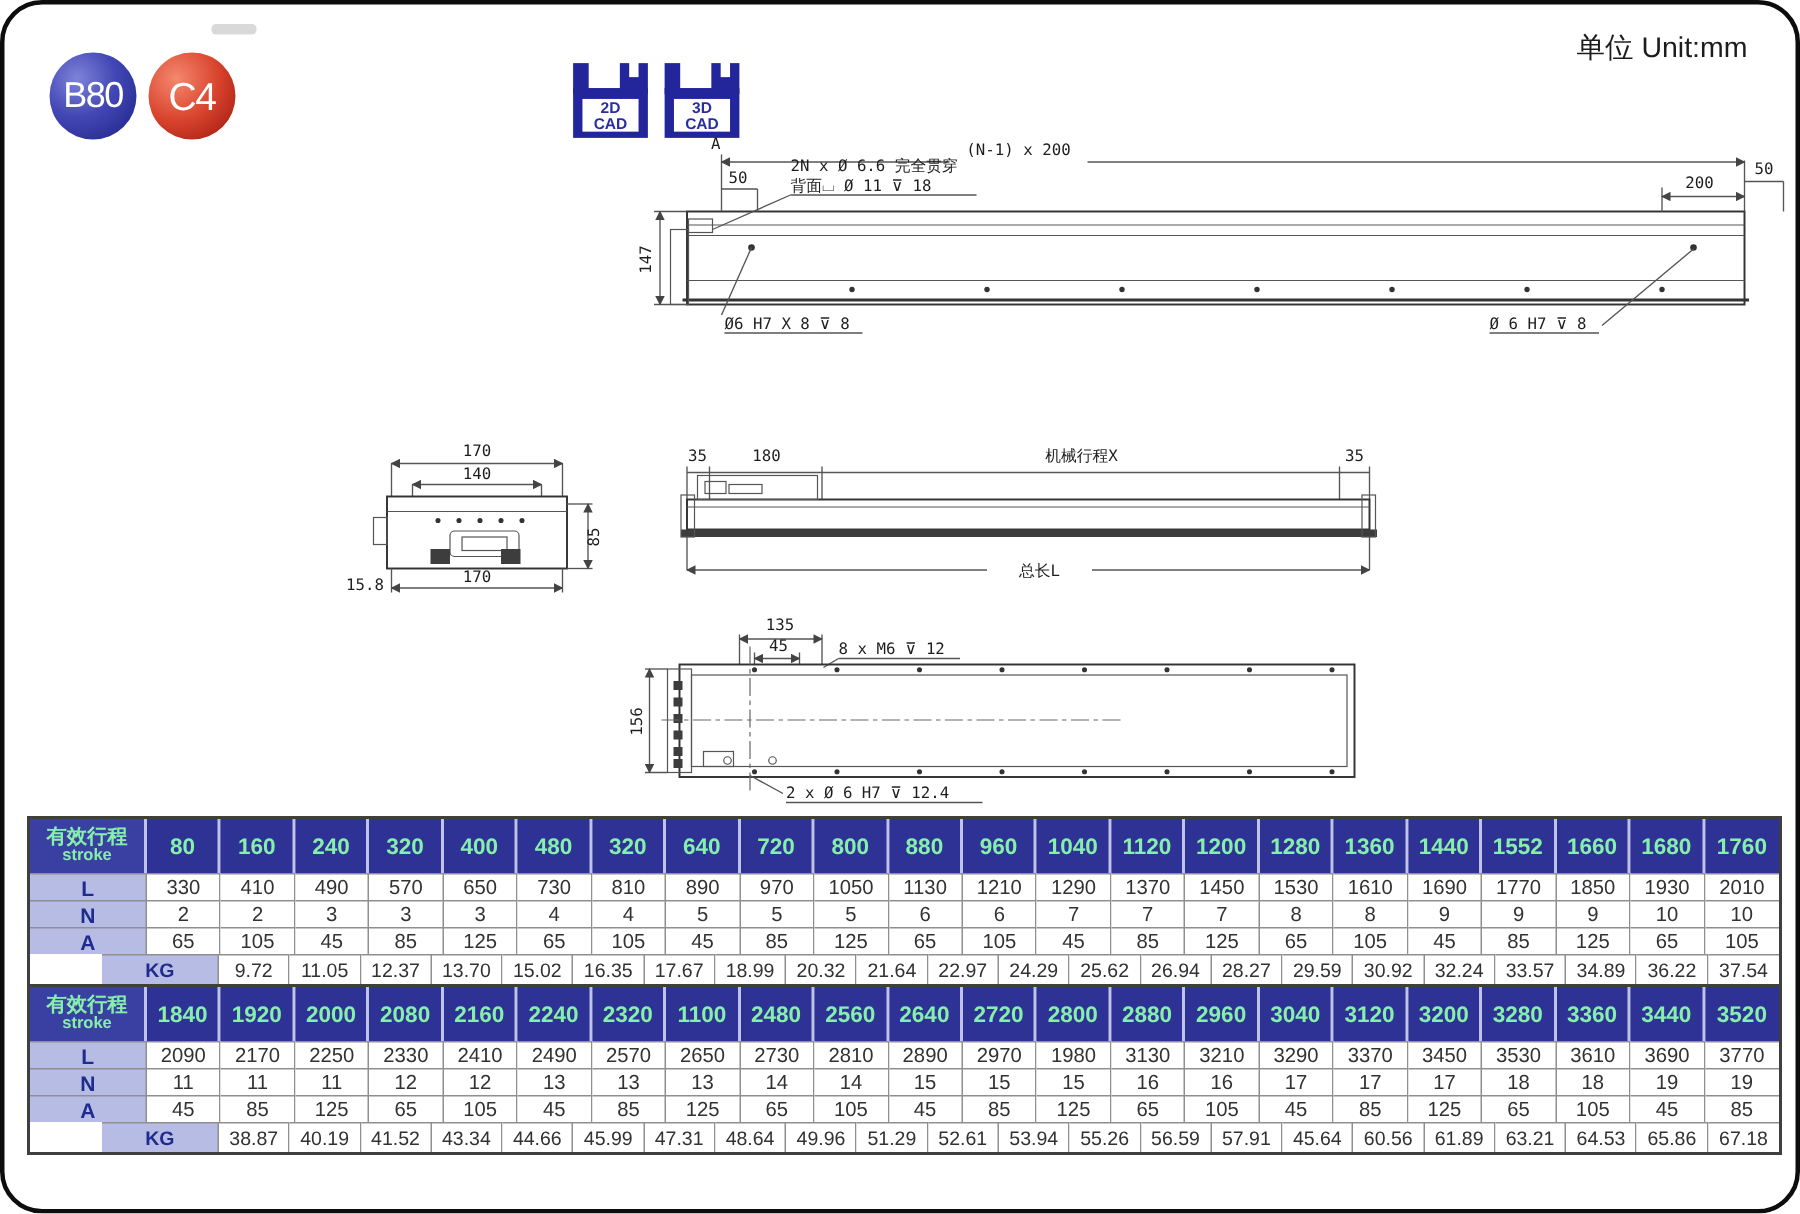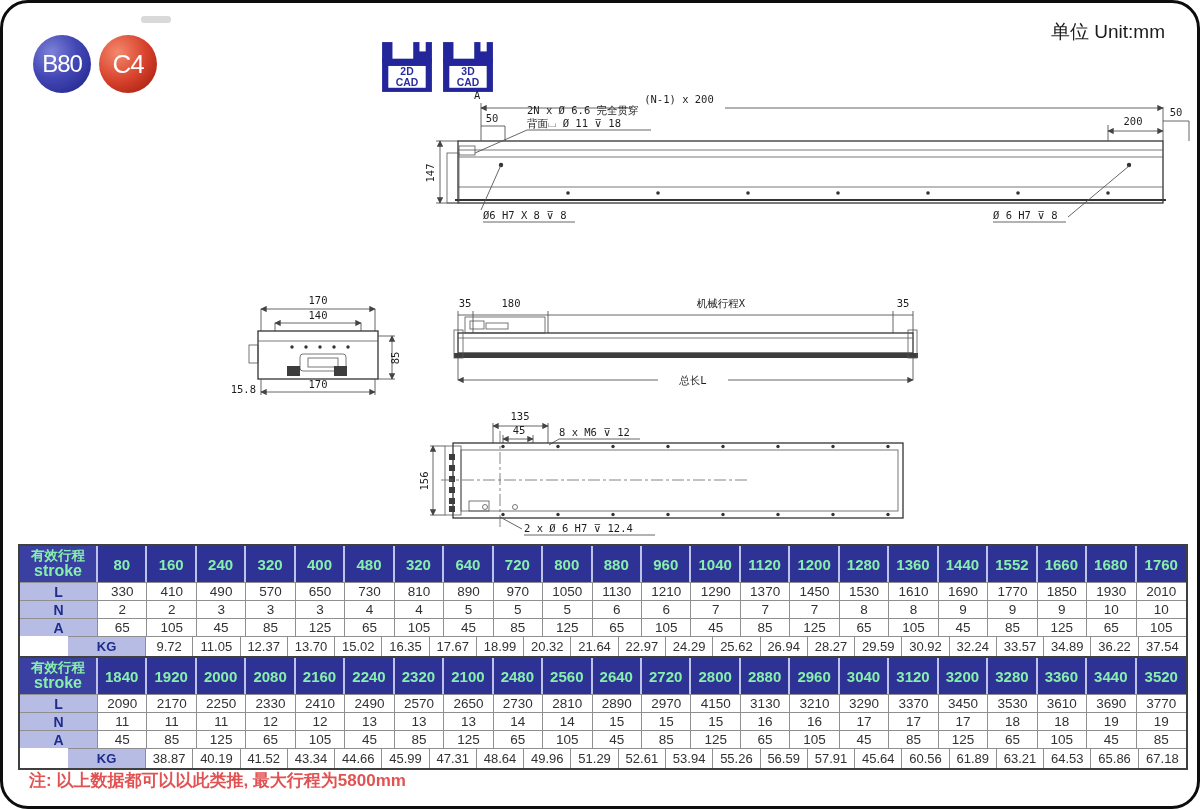--- a/index.html
+++ b/index.html
@@ -43,21 +43,21 @@
   .tc{display:flex;align-items:center;justify-content:center;box-sizing:border-box;
       border-right:1px solid #8f8f8f;border-top:1px solid #8f8f8f;
       font-size:13.5px;color:#323232;background:#fff;overflow:hidden;white-space:nowrap;}
   .trow .tc:last-child{border-right:none;}
   .thead .tc{border-top:none;}
   .th{background:#2e3295;color:#86efac;font-weight:bold;font-size:15px;
       border-right:2px solid #bfc3e8;}
   .tlab{background:#b6bce4;color:#1f2b8d;font-weight:bold;font-size:14px;}
   .tlab-head{flex-direction:column;line-height:1.05;background:#3a3fa2;}
   .tlab-head .cn{font-size:13.5px;font-weight:bold;}
-  .tlab-head .en{font-size:16px;font-weight:bold;}
+  .tlab-head .en{font-size:11px;font-weight:bold;}
   .r-kg .tc{font-size:13px;}
   .note{position:absolute;left:26px;top:766px;font-size:17px;font-weight:bold;color:#e25252;}
 </style>
 </head>
 <body>
 
 <div class="page">
 
   <div class="artifact"></div>
 
@@ -389,21 +389,21 @@
           <div class="cn">有效行程</div>
           <div class="en">stroke</div>
         </div>
         <div class="tc th">1840</div>
         <div class="tc th">1920</div>
         <div class="tc th">2000</div>
         <div class="tc th">2080</div>
         <div class="tc th">2160</div>
         <div class="tc th">2240</div>
         <div class="tc th">2320</div>
-        <div class="tc th">2100</div>
+        <div class="tc th">1100</div>
         <div class="tc th">2480</div>
         <div class="tc th">2560</div>
         <div class="tc th">2640</div>
         <div class="tc th">2720</div>
         <div class="tc th">2800</div>
         <div class="tc th">2880</div>
         <div class="tc th">2960</div>
         <div class="tc th">3040</div>
         <div class="tc th">3120</div>
         <div class="tc th">3200</div>
@@ -419,21 +419,21 @@
         <div class="tc td">2250</div>
         <div class="tc td">2330</div>
         <div class="tc td">2410</div>
         <div class="tc td">2490</div>
         <div class="tc td">2570</div>
         <div class="tc td">2650</div>
         <div class="tc td">2730</div>
         <div class="tc td">2810</div>
         <div class="tc td">2890</div>
         <div class="tc td">2970</div>
-        <div class="tc td">4150</div>
+        <div class="tc td">1980</div>
         <div class="tc td">3130</div>
         <div class="tc td">3210</div>
         <div class="tc td">3290</div>
         <div class="tc td">3370</div>
         <div class="tc td">3450</div>
         <div class="tc td">3530</div>
         <div class="tc td">3610</div>
         <div class="tc td">3690</div>
         <div class="tc td">3770</div>
       </div>
@@ -507,15 +507,14 @@
         <div class="tc td">45.64</div>
         <div class="tc td">60.56</div>
         <div class="tc td">61.89</div>
         <div class="tc td">63.21</div>
         <div class="tc td">64.53</div>
         <div class="tc td">65.86</div>
         <div class="tc td">67.18</div>
       </div>
     </div>
 
-  <div class="note">注: 以上数据都可以以此类推, 最大行程为5800mm</div>
 
 </div>
 
 </body></html>

